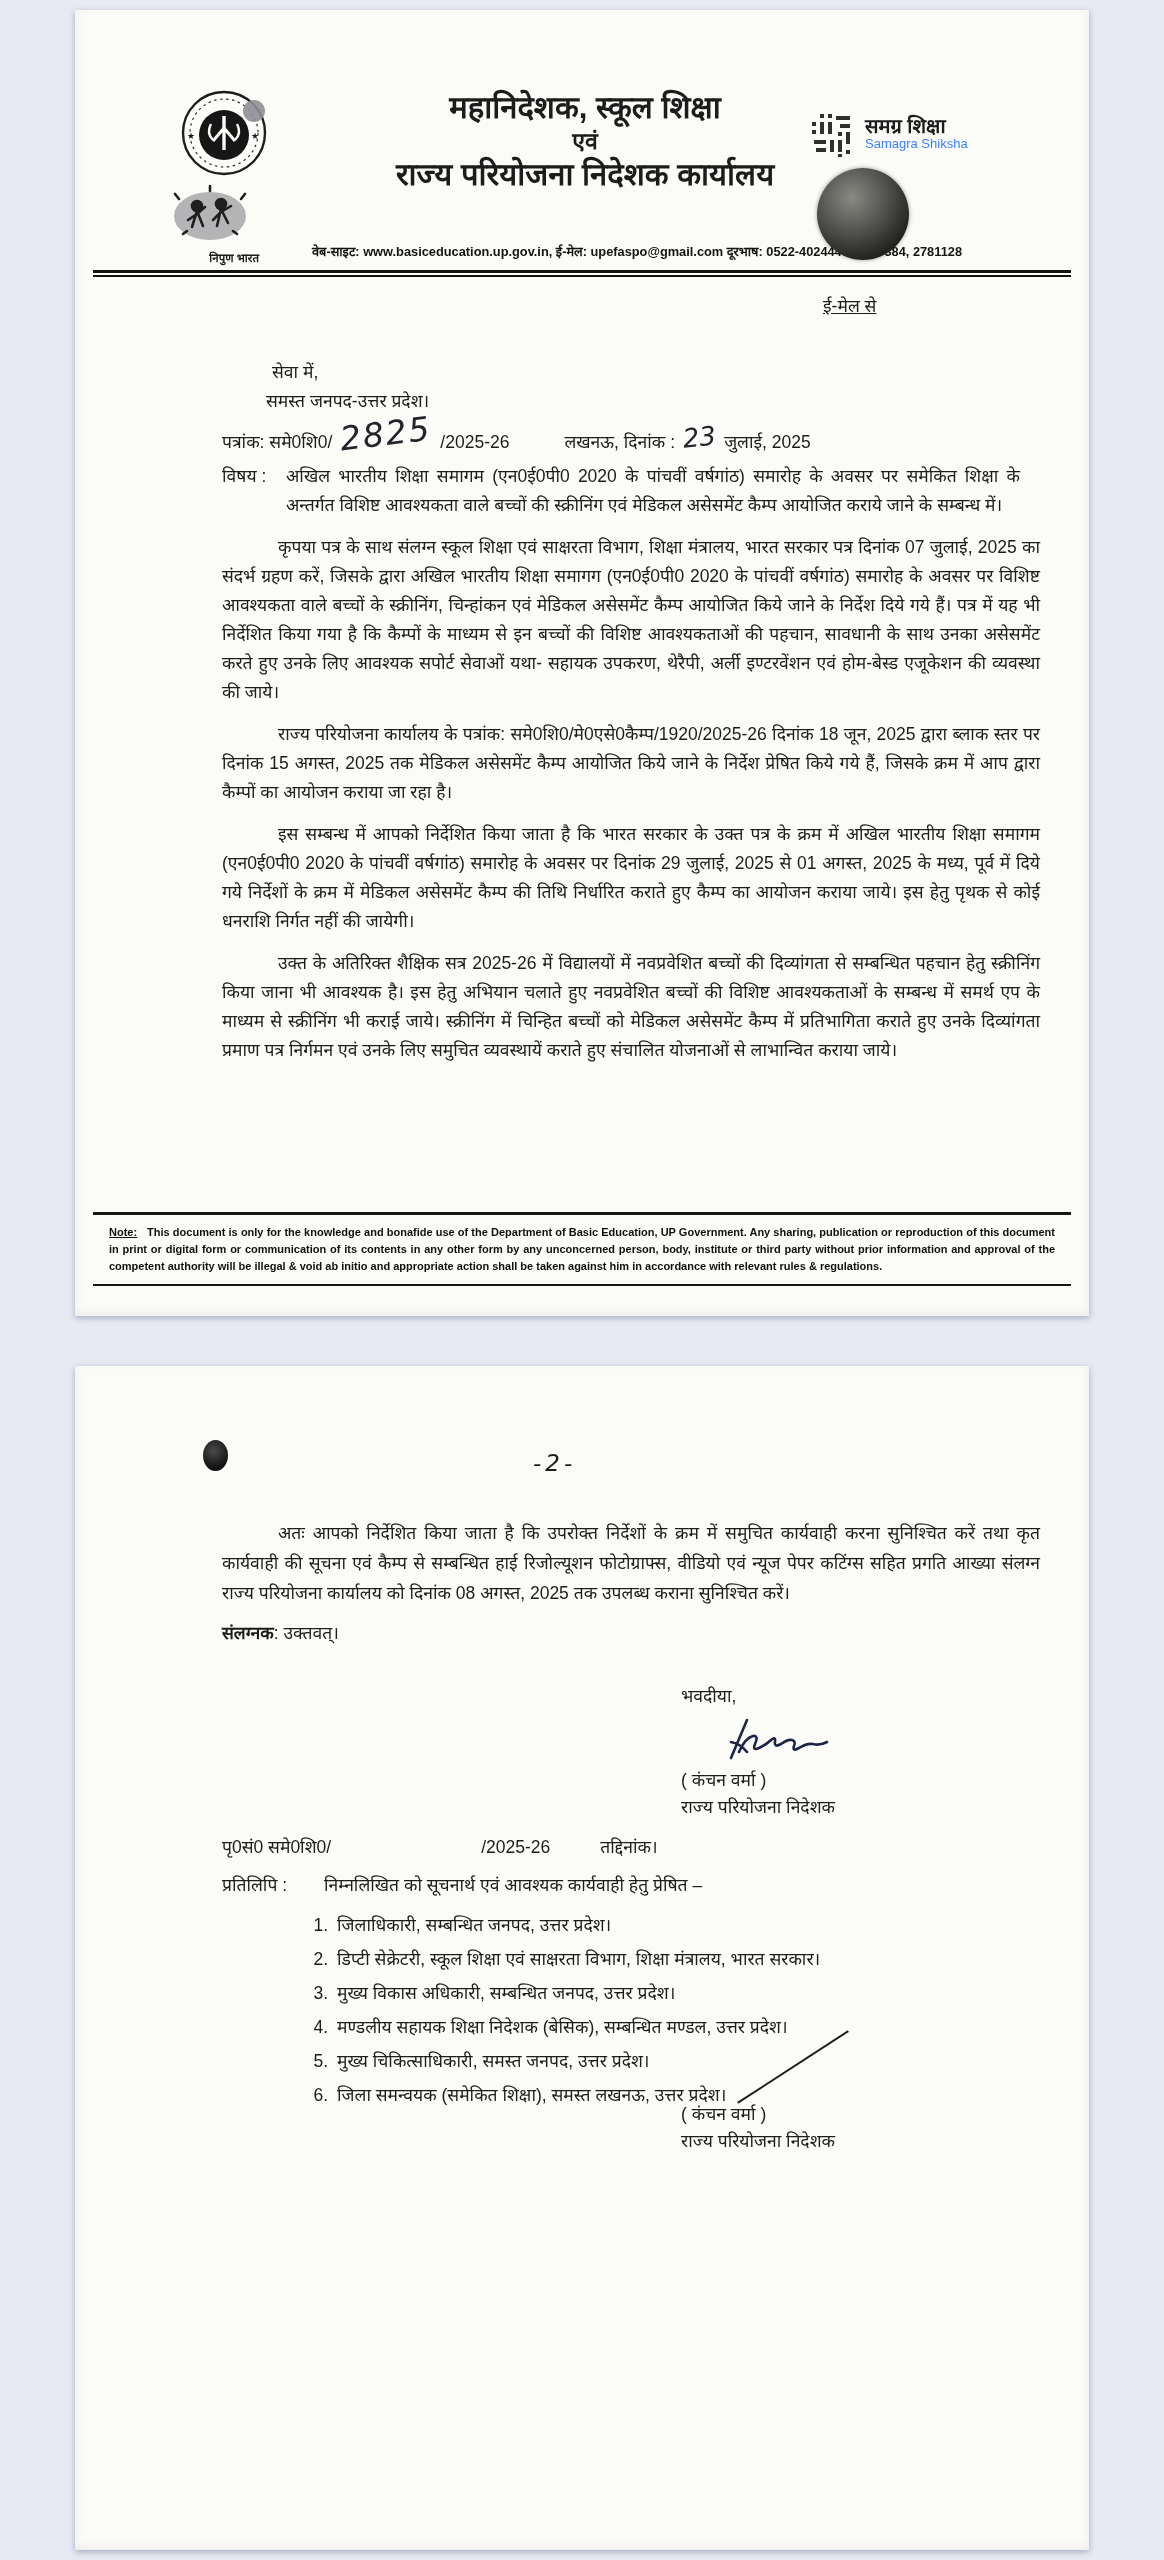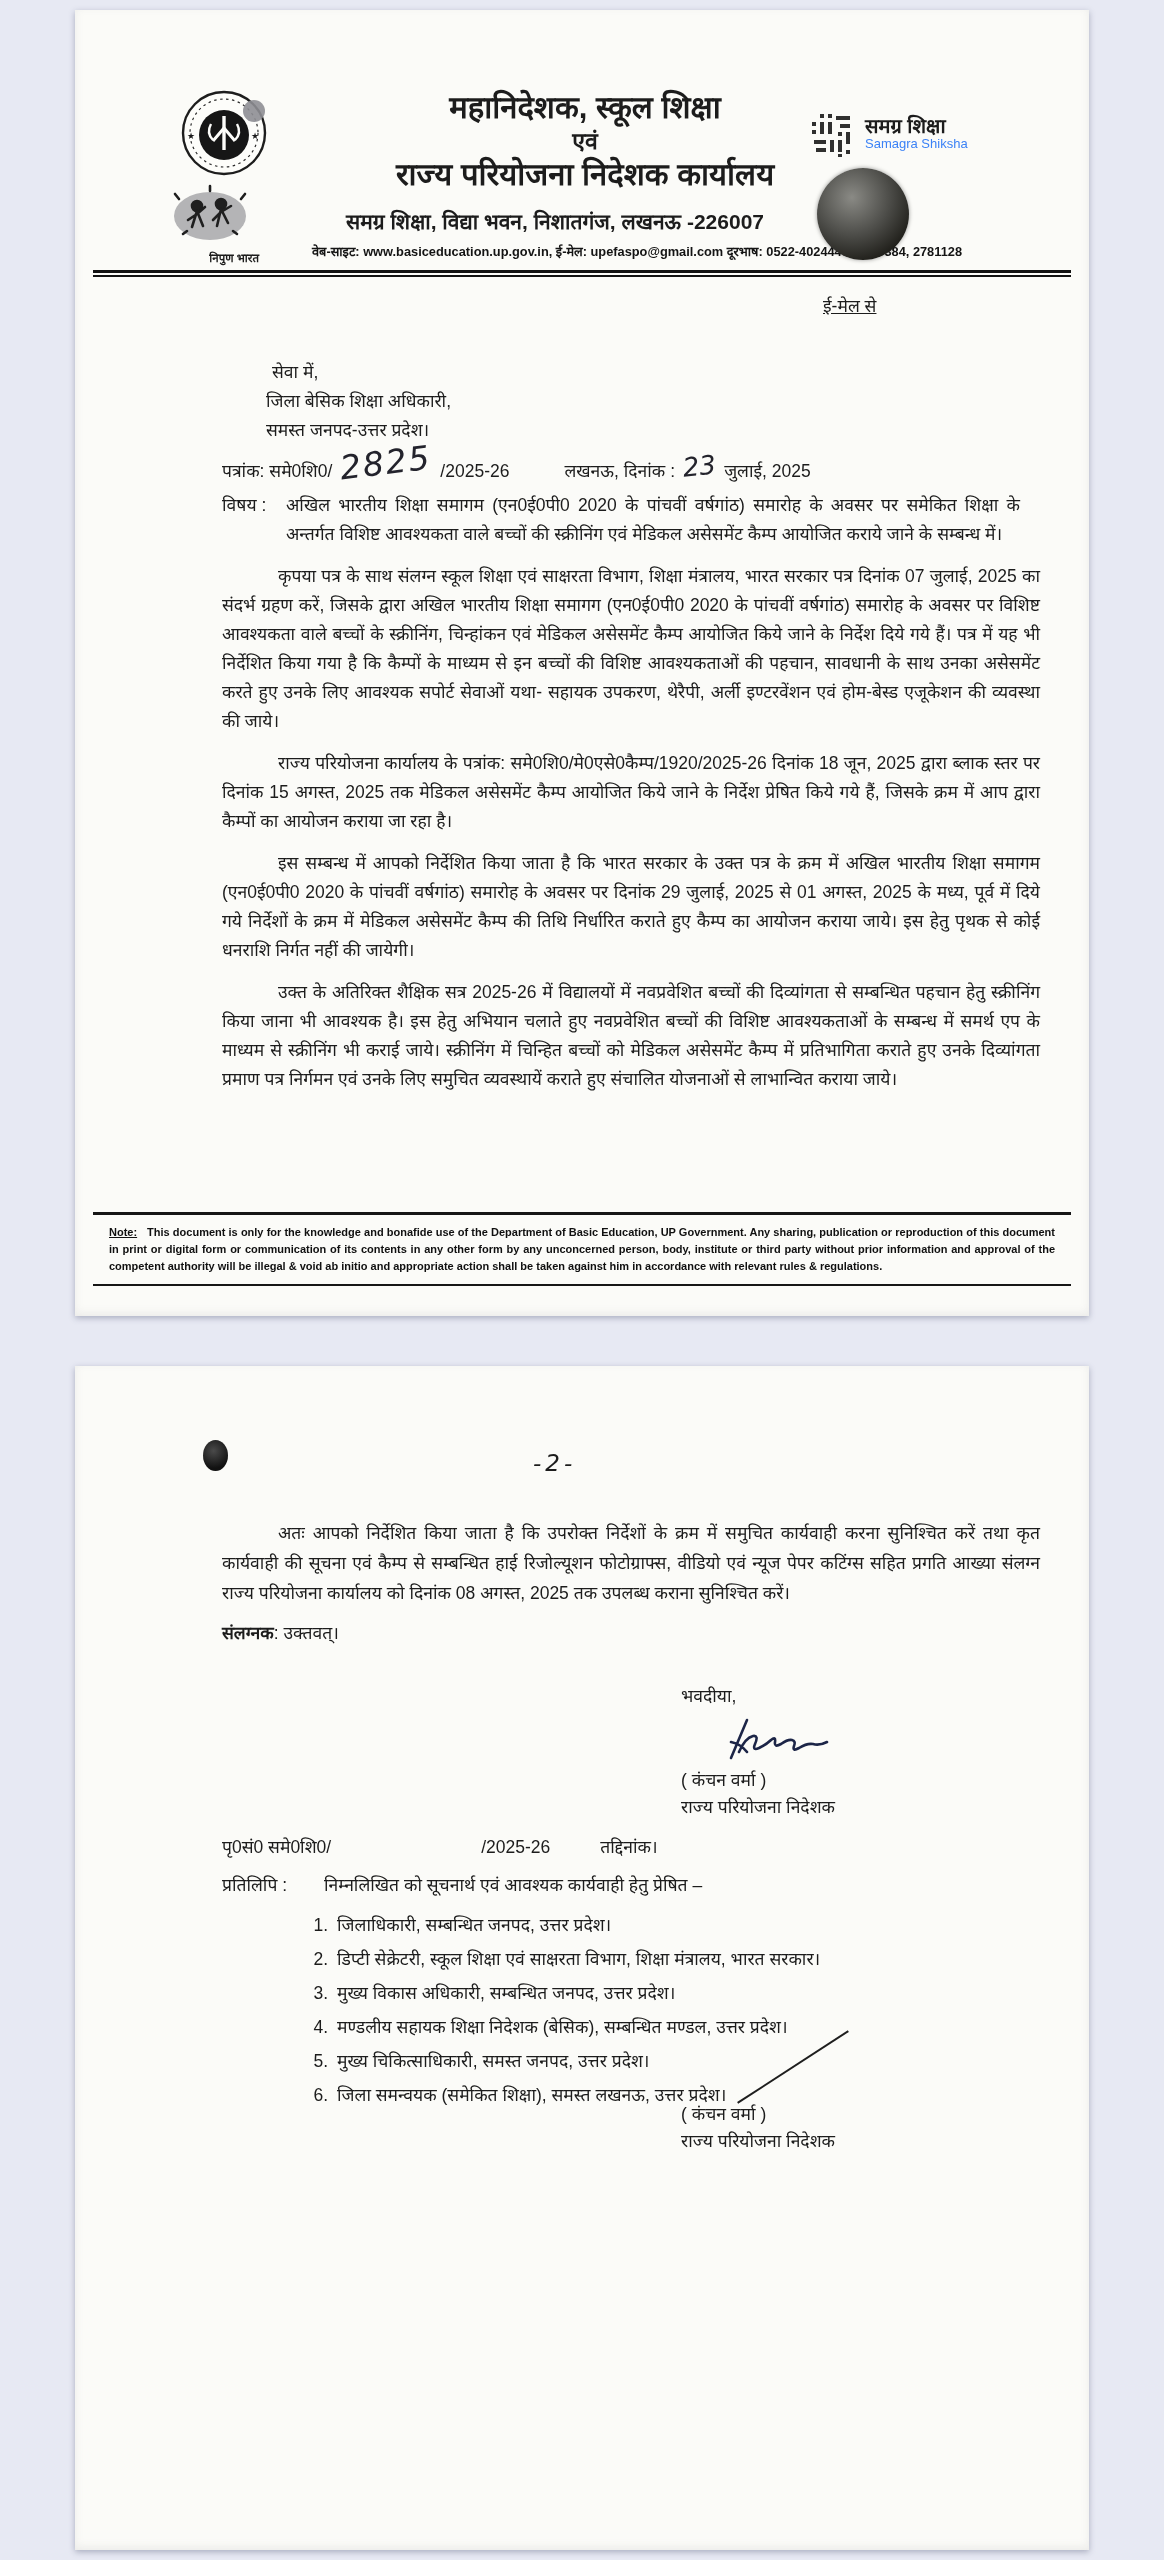--- a/index.html
+++ b/index.html
@@ -117,21 +117,20 @@
         </g>
       </svg>
     </div>
     <div class="nipun-label">निपुण भारत</div>
 
     <div class="lh-title">
       <div class="lh-t1">महानिदेशक, स्कूल शिक्षा</div>
       <div class="lh-t2">एवं</div>
       <div class="lh-t3">राज्य परियोजना निदेशक कार्यालय</div>
     </div>
-    <div class="lh-addr">समग्र शिक्षा, विद्या भवन, निशातगंज, लखनऊ -226007</div>
     <div class="lh-contact">वेब-साइट: www.basiceducation.up.gov.in, ई-मेल: upefaspo@gmail.com    दूरभाष: 0522-4024440, 2780384, 2781128</div>
 
     <div class="samagra">
       <svg width="47" height="47" viewBox="0 0 47 47">
         <g fill="#30302f">
           <rect x="10" y="2" width="4" height="4"></rect>
             <rect x="18" y="2" width="4" height="4"></rect>
           <rect x="26" y="4" width="14" height="4"></rect>
           <rect x="2" y="10" width="4" height="4"></rect>
             <rect x="10" y="10" width="4" height="12"></rect>
@@ -154,21 +153,20 @@
       </div>
     </div>
     <div class="stamp"></div>
 
     <div class="rule"></div>
 
     <div class="email-tag">ई-मेल से</div>
 
     <div class="b1">
       <div class="ind1">सेवा में,</div>
-      <div class="ind2">जिला बेसिक शिक्षा अधिकारी,</div>
       <div class="ind2">समस्त जनपद-उत्तर प्रदेश।</div>
 
       <div class="ref-row">
         <span>पत्रांक: समे0शि0/</span>
         <span class="hw hw-num">2825</span>
         <span>/2025-26</span>
         <span class="gap55"></span>
         <span>लखनऊ, दिनांक :</span>
         <span class="hw hw-day">23</span>
         <span>जुलाई, 2025</span>

